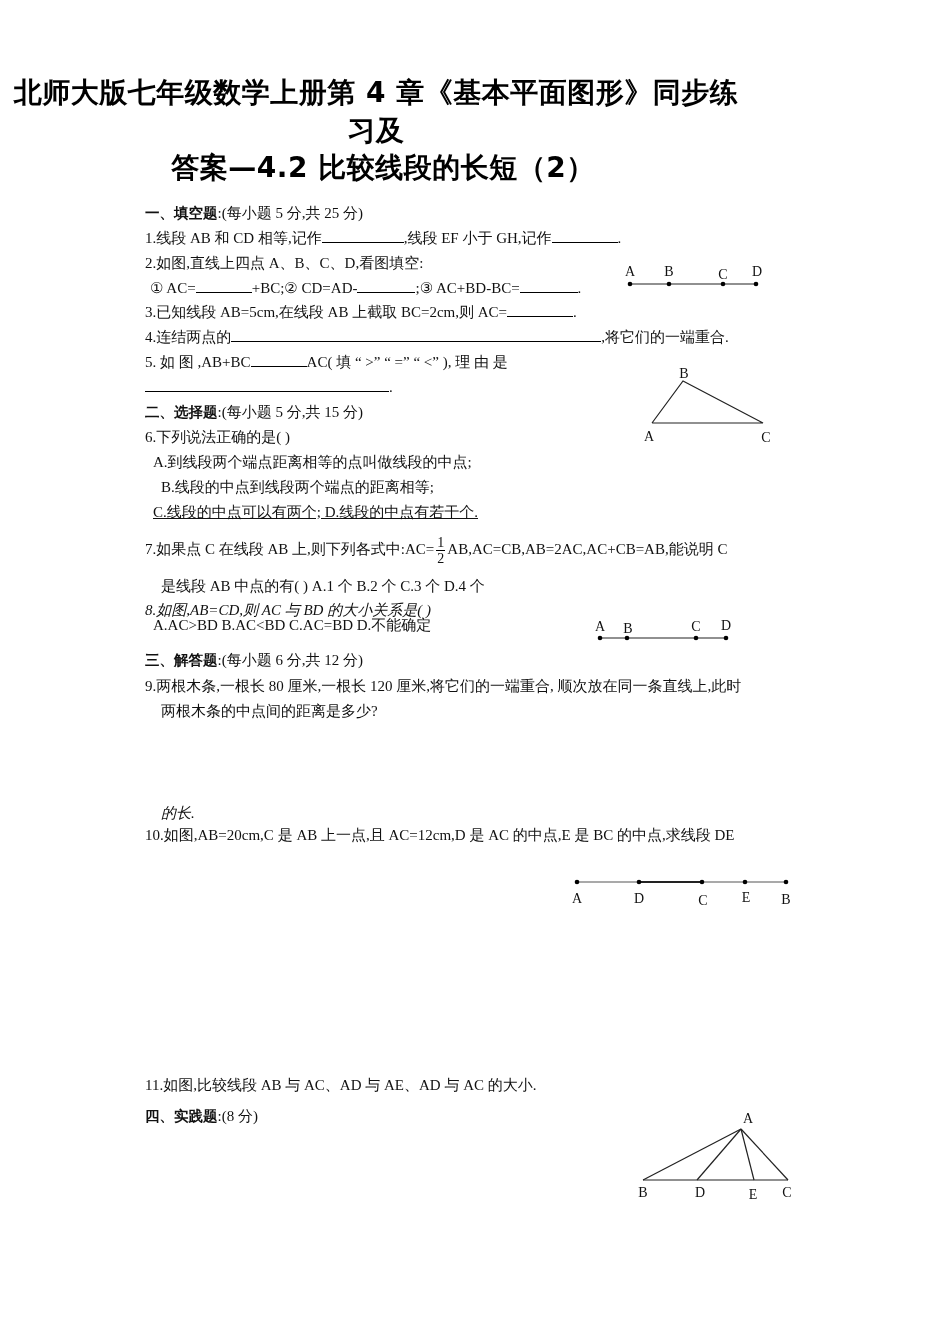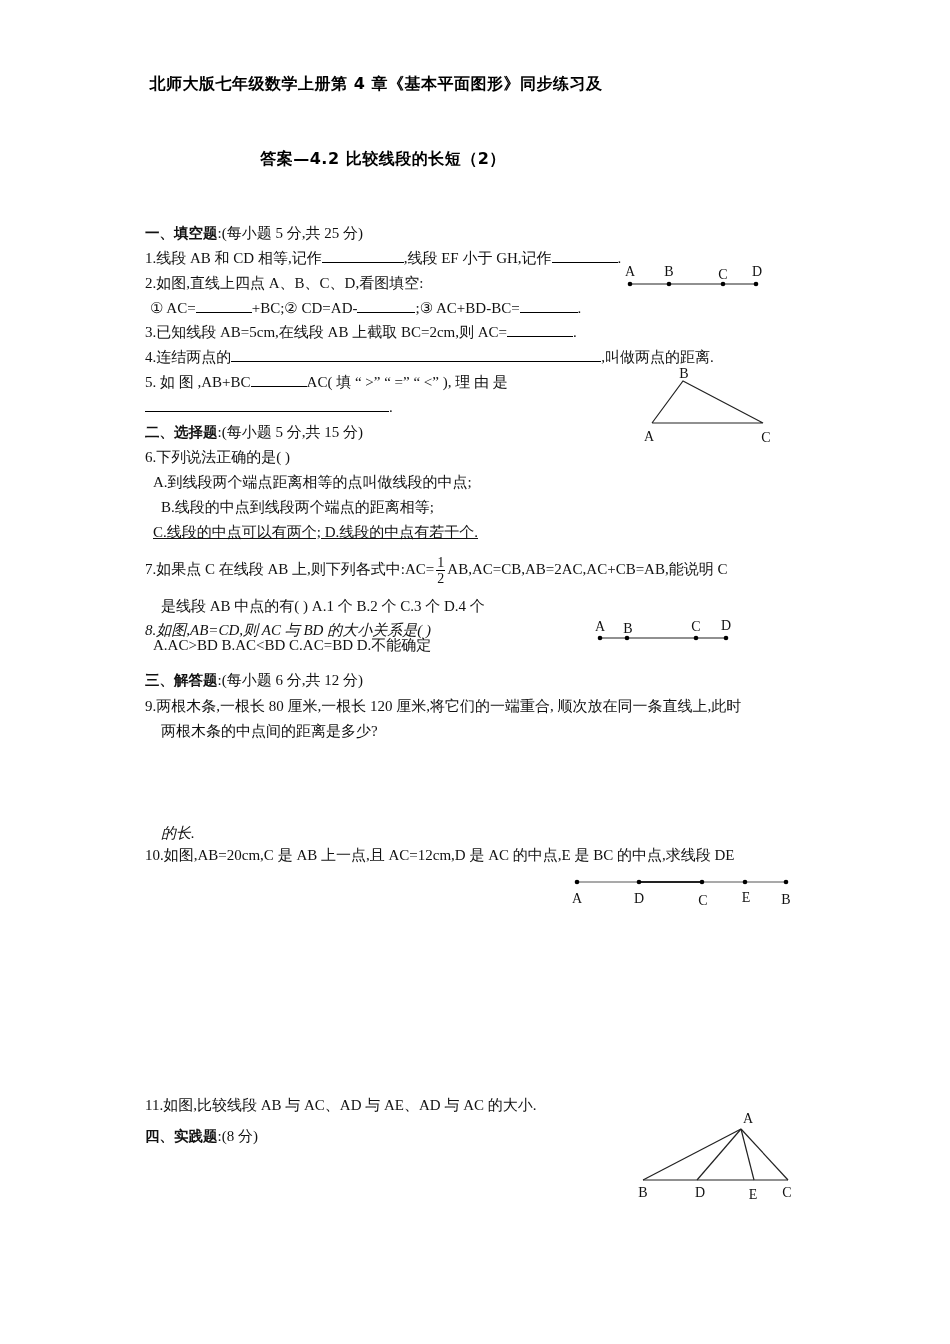--- a/index.html
+++ b/index.html
@@ -3,24 +3,24 @@
 <meta charset="utf-8">
 <style>
   html, body { margin: 0; padding: 0; background: #ffffff; }
   body {
     width: 950px; height: 1344px; position: relative; overflow: hidden;
     font-family: "Liberation Serif", "DejaVu Serif", serif; color: #111;
   }
   .title {
     position: absolute; left: 0; width: 752px; text-align: center;
     font-family: "DejaVu Sans", "Liberation Sans", sans-serif;
-    font-weight: bold; font-size: 16px; letter-spacing: 0.5px; color: #000;
+    font-weight: bold; font-size: 28px; letter-spacing: 0.5px; color: #000;
   }
   .line {
-    position: absolute; left: 145px; font-size: 15px; white-space: nowrap; line-height: 20px; margin-top: 20px;
+    position: absolute; left: 145px; font-size: 15px; white-space: nowrap; line-height: 20px;
   }
   .sec { font-family: "DejaVu Sans", sans-serif; font-weight: bold; font-size: 14.5px; }
   .blank { display: inline-block; border-bottom: 1px solid #000; height: 14px; vertical-align: baseline; }
   .frac { display: inline-block; vertical-align: middle; text-align: center; font-size: 14px; line-height: 15px; margin: 0 2px; }
   .frac span { display: block; }
   .frac .num { border-bottom: 1px solid #000; padding: 0 1px; }
   svg { position: absolute; overflow: visible; }
   svg text { font-family: "Liberation Serif", serif; font-size: 14px; fill: #111; }
 </style>
 </head>
@@ -52,21 +52,21 @@
   <text x="49" y="16" text-anchor="middle">B</text>
   <text x="103" y="19" text-anchor="middle">C</text>
   <text x="137" y="16" text-anchor="middle">D</text>
 </svg>
 
 <div class="line" style="top:302px;">
   <span>3.已知线段 AB=5cm,在线段 AB 上截取 BC=2cm,则 AC=</span><span class="blank" style="width:66px;"></span><span>.</span>
 </div>
 
 <div class="line" style="top:327px;">
-  <span>4.连结两点的</span><span class="blank" style="width:370px;"></span><span>,叫做两点的距离.</span>
+  <span>4.连结两点的</span><span class="blank" style="width:370px;"></span><span>,将它们的一端重合.</span>
 </div>
 
 <div class="line" style="top:352px;">
   <span>5. 如 图 ,AB+BC</span><span class="blank" style="width:56px;"></span><span>AC( 填 “ &gt;” “ =” “ &lt;” ), 理 由 是</span>
 </div>
 <div class="line" style="top:377px;">
   <span class="blank" style="width:244px;"></span><span>.</span>
 </div>
 
 <svg style="left:640px; top:362px;" width="140" height="90">

